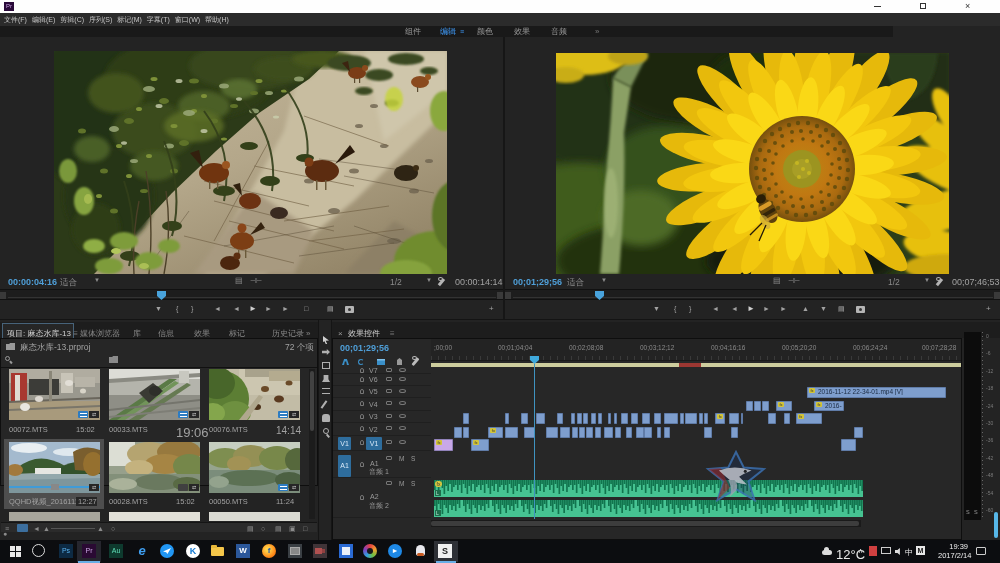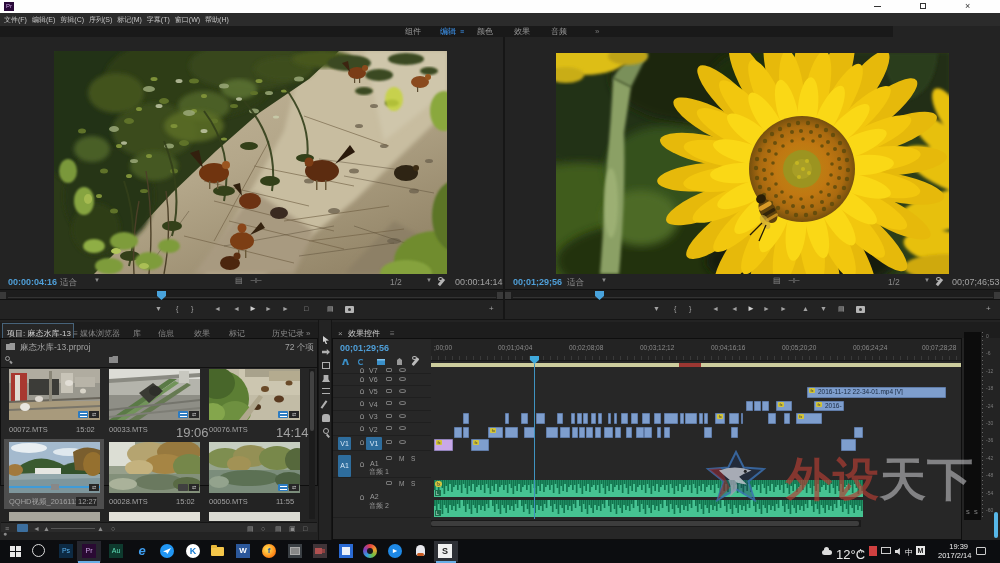--- a/index.html
+++ b/index.html
@@ -618,21 +618,21 @@
             <div style="margin:2px 1.5px;height:1px;background:#fff"></div>
             <div style="margin:0 1.5px;height:1px;background:#fff"></div>
           </div>
    <div class="abs" style="right:1px;bottom:2px;width:10px;height:7px;background:#262626;color:#ccc;font-size:5px;line-height:7px;text-align:center">⇄</div>
   </div>
   <span class="abs gray" style="left:8px;top:86px;font-size:7.5px">00072.MTS</span>
         <span class="abs gray" style="left:75px;top:86px;font-size:7.5px">15:02</span>
   <span class="abs gray" style="left:108px;top:86px;font-size:7.5px">00033.MTS</span>
         <span class="abs gray" style="left:175px;top:86px;font-size:13px">19:06</span>
   <span class="abs gray" style="left:208px;top:86px;font-size:7.5px">00076.MTS</span>
-        <span class="abs gray" style="left:275px;top:86px;font-size:13px">14:14</span>
+        <span class="abs gray" style="left:275px;top:86px;font-size:10px">14:14</span>
   <div class="abs" style="left:3px;top:100px;width:100px;height:70px;background:#4e4e4e"></div>
   <div class="abs" style="left:8px;top:103px;width:91px;height:51px">
    <svg width="91" height="51" viewBox="0 0 91 51">
     <rect width="91" height="51" fill="#a8b6c2"></rect>
     <rect x="0" y="0" width="91" height="22" fill="#a4bace"></rect>
     <ellipse cx="20" cy="6" rx="18" ry="5" fill="#e8eef2"></ellipse>
     <ellipse cx="60" cy="10" rx="16" ry="4" fill="#dfe8ee"></ellipse>
     <path d="M8 26 Q30 8 56 24 L60 30 L4 32 Z" fill="#3a5a30"></path>
     <path d="M50 26 Q70 14 91 24 L91 32 L50 32 Z" fill="#33522c"></path>
     <rect x="26" y="26" width="26" height="6" fill="#e6e6e2"></rect>
@@ -681,21 +681,21 @@
             <div style="margin:2px 1.5px;height:1px;background:#fff"></div>
             <div style="margin:0 1.5px;height:1px;background:#fff"></div>
           </div>
    <div class="abs" style="right:1px;bottom:2px;width:10px;height:7px;background:#262626;color:#ccc;font-size:5px;line-height:7px;text-align:center">⇄</div>
   </div>
   <span class="abs gray" style="left:8px;top:158px;font-size:7.5px">QQHD视频_2016111322...</span>
         <span class="abs gray" style="left:75px;top:158px;font-size:7.5px;background:#262626;padding-left:2px">12:27</span>
   <span class="abs gray" style="left:108px;top:158px;font-size:7.5px">00028.MTS</span>
         <span class="abs gray" style="left:175px;top:158px;font-size:7.5px">15:02</span>
   <span class="abs gray" style="left:208px;top:158px;font-size:7.5px">00050.MTS</span>
-        <span class="abs gray" style="left:275px;top:158px;font-size:7.5px">11:55</span>
+        <span class="abs gray" style="left:275px;top:158px;font-size:7.5px">11:24</span>
   <div class="abs" style="left:8px;top:173px;width:91px;height:9px;background:#a8a69c"></div>
   <div class="abs" style="left:108px;top:173px;width:91px;height:9px;background:#e2e0d8"></div>
   <div class="abs" style="left:208px;top:173px;width:91px;height:9px;background:#dcdcd4"></div>
   <div class="abs" style="left:308px;top:30px;width:6px;height:150px;background:#1c1c1c">
           <div class="abs" style="left:1px;top:2px;width:4px;height:60px;background:#424242;border-radius:2px"></div>
         </div>
   <div class="abs" style="left:0;top:183px;width:316px;height:11px;background:#2b2b2b;border-top:1px solid #151515">
    <span class="abs dim" style="left:4px;top:2px;font-size:7px">≡</span>
    <span class="abs" style="left:16px;top:1px;width:11px;height:8px;background:#3c6f9e;border-radius:1px"></span>
    <span class="abs dim" style="left:32px;top:2px;font-size:7px">◄</span>
@@ -986,23 +986,20 @@
 <div class="abs" style="left:0;top:0;width:1000px;height:563px;pointer-events:none">
  <svg class="abs" style="left:705px;top:446px" width="62" height="60" viewBox="0 0 80 66">
   <path d="M40 2 L50 22 L76 24 L56 40 L64 64 L40 50 L16 64 L24 40 L4 24 L30 22 Z" fill="rgba(30,50,90,0.45)" stroke="#3a6fb0" stroke-width="2.5" opacity="0.85"></path>
   <path d="M16 64 L24 40 L4 24 L20 23 L32 48 Z" fill="rgba(160,40,40,0.55)"></path>
   <g opacity="0.8">
    <path d="M18 26 Q38 18 60 26 Q50 30 44 34 L54 44 Q40 42 32 38 Q24 32 18 26 Z" fill="#c8ccd4"></path>
    <circle cx="52" cy="27" r="2" fill="#222"></circle>
    <path d="M30 38 Q36 50 32 60 L40 52 Q44 44 38 38 Z" fill="#9aa2ae"></path>
   </g>
  </svg>
- <div class="abs" style="left:786px;top:449px;width:214px;height:52px;font-size:46px;font-weight:bold;font-family:'Liberation Sans',sans-serif;letter-spacing:1px;white-space:nowrap">
-  <span style="color:rgba(178,62,52,0.68)">外设</span><span style="color:rgba(205,205,210,0.55)">天下</span>
- </div>
 </div>
 
 <div class="abs" style="left:0;top:540px;width:1000px;height:23px;background:#0c0d10">
  <style>
   .ti{position:absolute;top:4px;width:14px;height:14px;font-size:8px;text-align:center;line-height:14px}
  </style>
  <div class="ti" style="left:9px">
   <div style="position:absolute;left:1px;top:2px;width:5px;height:5px;background:#e8e8e8"></div>
   <div style="position:absolute;left:7px;top:2px;width:5px;height:5px;background:#e8e8e8"></div>
   <div style="position:absolute;left:1px;top:8px;width:5px;height:5px;background:#e8e8e8"></div>

